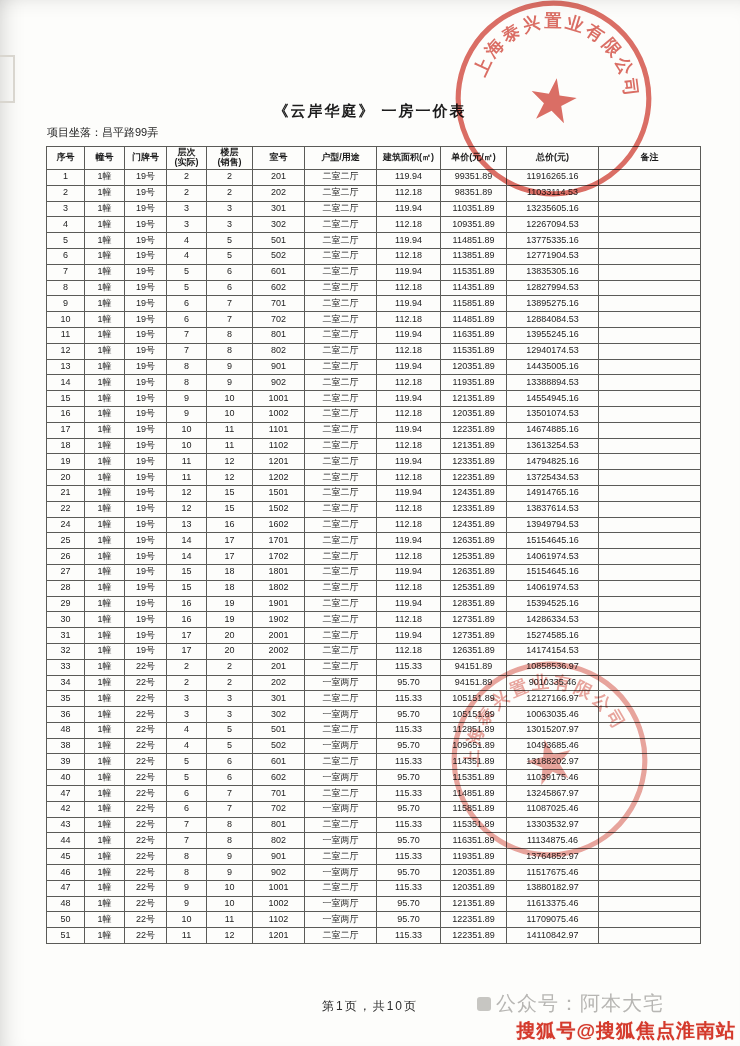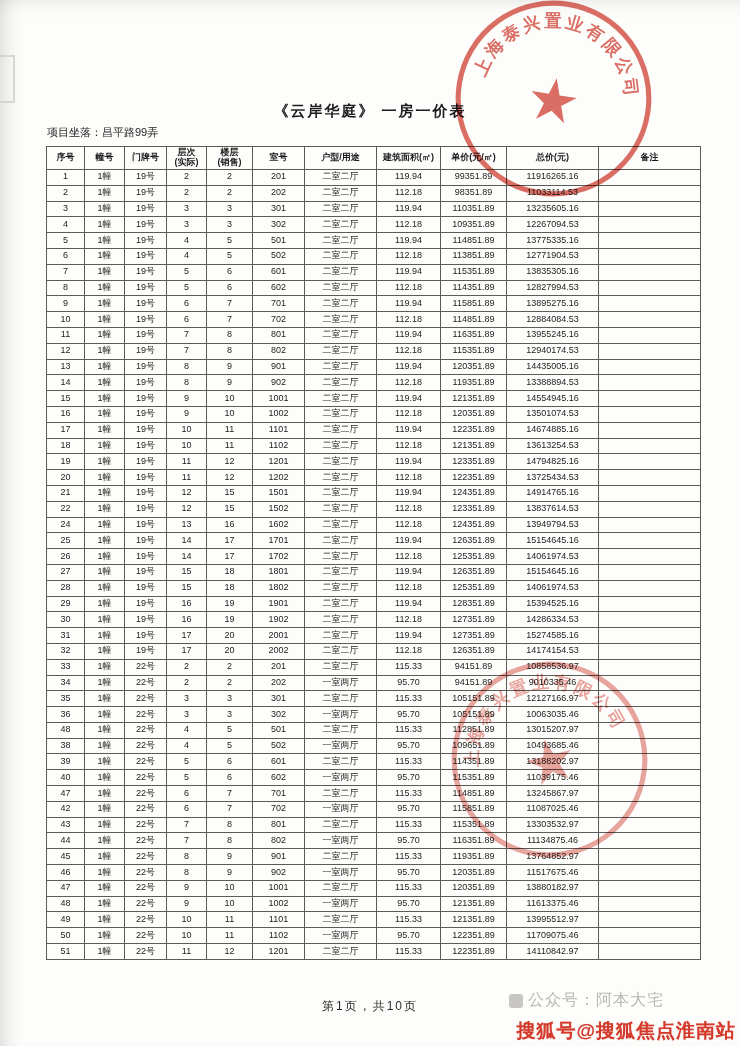--- a/index.html
+++ b/index.html
@@ -39,21 +39,21 @@
   table.price th{
     height:22px;font-weight:bold;white-space:pre-line;font-size:9px;
   }
   table.price td{height:14.8px;color:#222;}
   .page-footer{
     position:absolute;top:998px;left:0;right:0;
     text-align:center;font-size:12px;color:#2a2a2a;letter-spacing:2px;
   }
   .wm-account{
     position:absolute;top:990px;right:76px;
-    color:#b7b6b3;font-size:16px;letter-spacing:1px;
+    color:#b7b6b3;font-size:20px;letter-spacing:1px;
     display:flex;align-items:center;gap:5px;
   }
   .account-logo{
     width:14px;height:14px;border-radius:3px;background:#c7c6c2;display:inline-block;
   }
   .wm-sohu{
     position:absolute;bottom:2px;right:4px;
     color:#d43a2c;font-size:19px;font-weight:bold;letter-spacing:1px;
     text-shadow:0 0 1px rgba(212,58,44,.4);
   }
@@ -711,33 +711,20 @@
             <td>9</td>
             <td>10</td>
             <td>1002</td>
             <td>一室两厅</td>
             <td>95.70</td>
             <td>121351.89</td>
             <td>11613375.46</td>
             <td></td>
           </tr>
           <tr>
-            <td>49</td>
-            <td>1幢</td>
-            <td>22号</td>
-            <td>10</td>
-            <td>11</td>
-            <td>1101</td>
-            <td>二室二厅</td>
-            <td>115.33</td>
-            <td>121351.89</td>
-            <td>13995512.97</td>
-            <td></td>
-          </tr>
-          <tr>
             <td>50</td>
             <td>1幢</td>
             <td>22号</td>
             <td>10</td>
             <td>11</td>
             <td>1102</td>
             <td>一室两厅</td>
             <td>95.70</td>
             <td>122351.89</td>
             <td>11709075.46</td>

